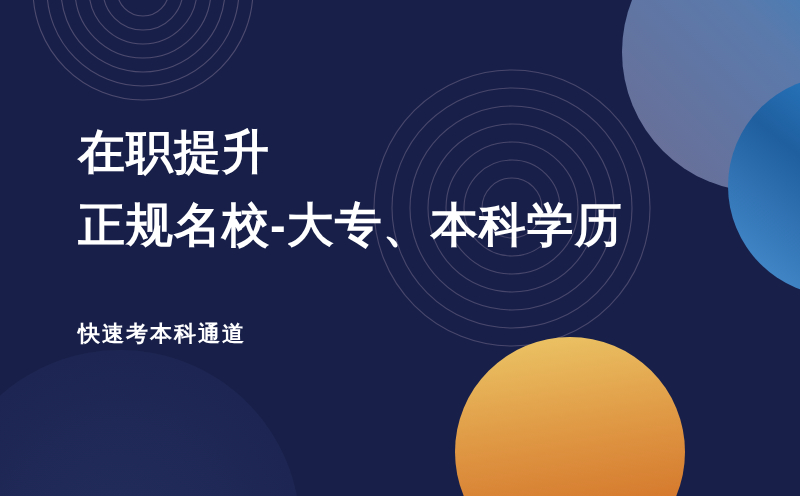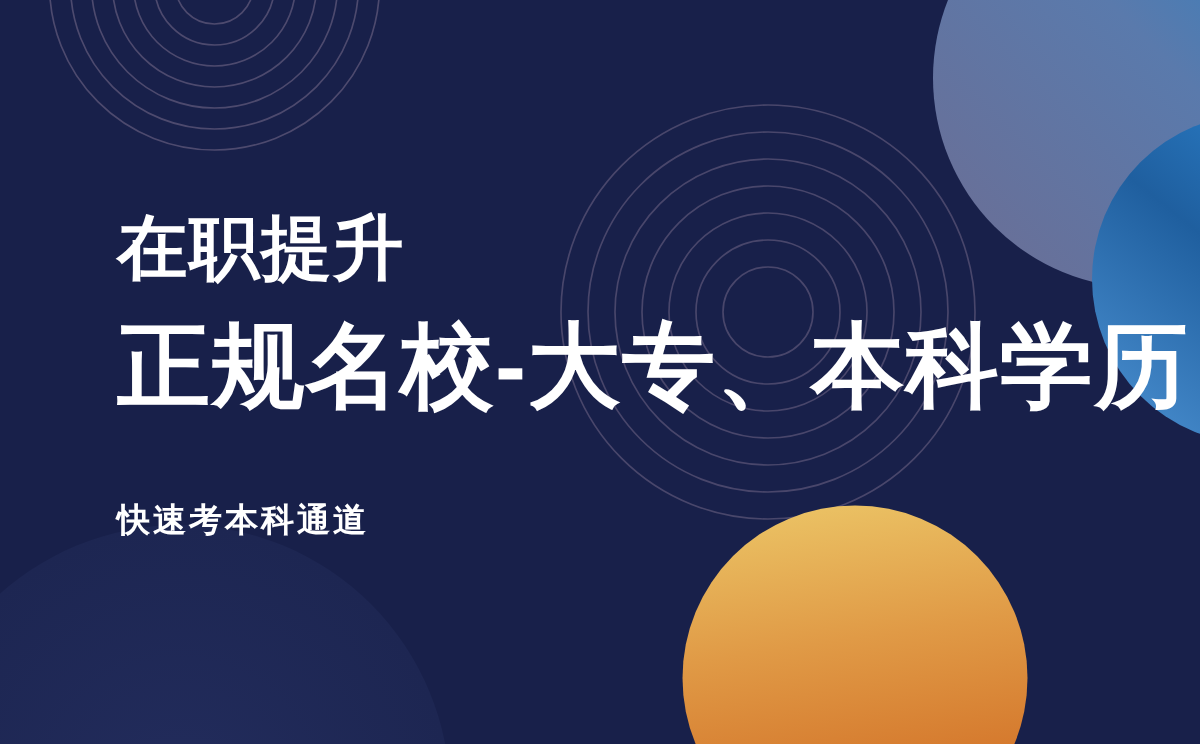--- a/index.html
+++ b/index.html
@@ -33,21 +33,21 @@
     left: 0;
     width: 800px;
     height: 496px;
     display: block;
   }
 
   
   .content {
     position: absolute;
     left: 0;
-    top: 13px;
+    top: 0;
     width: 800px;
     height: 404px;
   }
 
   .headline-1,
   .headline-2,
   .subline {
     position: absolute;
     left: 78px;
     color: #ffffff;
@@ -56,21 +56,21 @@
     letter-spacing: 1px;
     line-height: 1;
   }
 
   .headline-1 {
     top: 128px;
     font-size: 47px;
   }
   .headline-2 {
     top: 201px;
-    font-size: 62px;
+    font-size: 47px;
   }
   .subline {
     top: 323px;
     font-size: 22px;
     letter-spacing: 2px;
   }
 </style>
 </head>
 <body>
 

